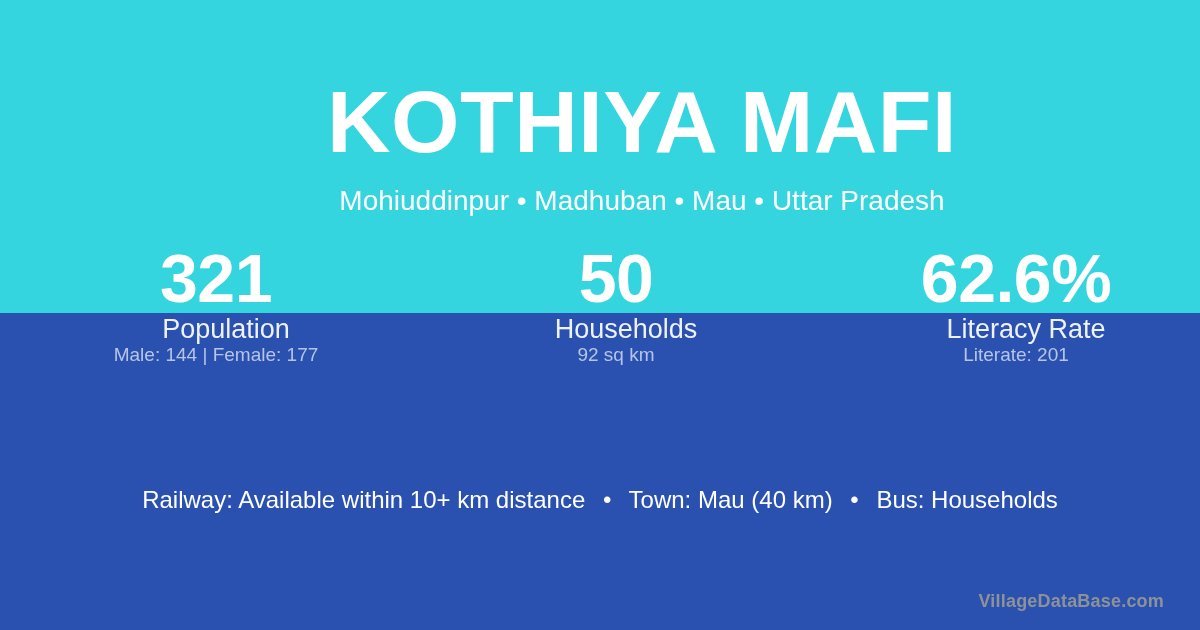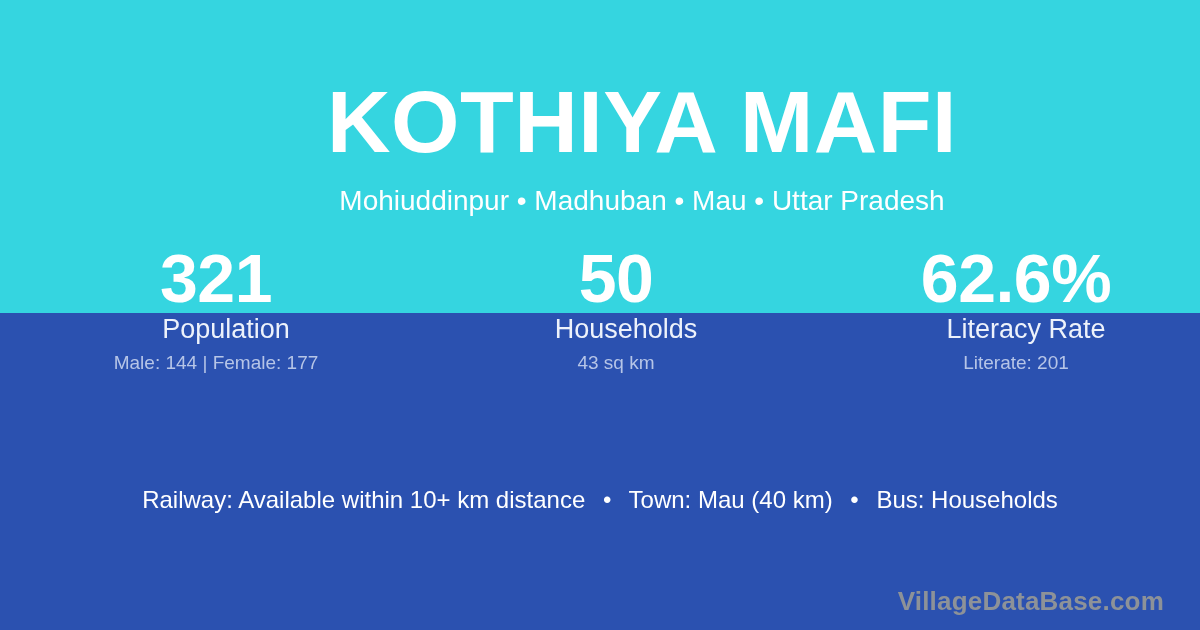--- a/index.html
+++ b/index.html
@@ -100,21 +100,20 @@
     margin-top: 1px;
     font-size: 27px;
     font-weight: 400;
     line-height: 30px;
     color: #edf2fb;
     white-space: nowrap;
     margin-left: 20px;
   }
 
   .stat-sub {
-    margin-top: 8px;
     font-size: 19px;
     font-weight: 400;
     line-height: 22px;
     color: #b6c5e7;
     white-space: nowrap;
   }
 
   
   .facilities {
     position: absolute;
@@ -134,21 +133,21 @@
     display: inline-block;
     padding: 0 11px;
     color: #ffffff;
   }
 
   
   .watermark {
     position: absolute;
     right: 36px;
     bottom: 16px;
-    font-size: 26px;
+    font-size: 18px;
     font-weight: 700;
     line-height: 26px;
     color: #8d9298;
     letter-spacing: 0.2px;
     white-space: nowrap;
     z-index: 3;
   }
 </style>
 </head>
 <body>
@@ -167,21 +166,21 @@
 
     <div class="stat-col">
       <div class="stat-value">321</div>
       <div class="stat-label">Population</div>
       <div class="stat-sub">Male: 144 | Female: 177</div>
     </div>
 
     <div class="stat-col">
       <div class="stat-value">50</div>
       <div class="stat-label">Households</div>
-      <div class="stat-sub">43 sq km</div>
+      <div class="stat-sub">92 sq km</div>
     </div>
 
     <div class="stat-col">
       <div class="stat-value">62.6%</div>
       <div class="stat-label">Literacy Rate</div>
       <div class="stat-sub">Literate: 201</div>
     </div>
 
   </div>
 

